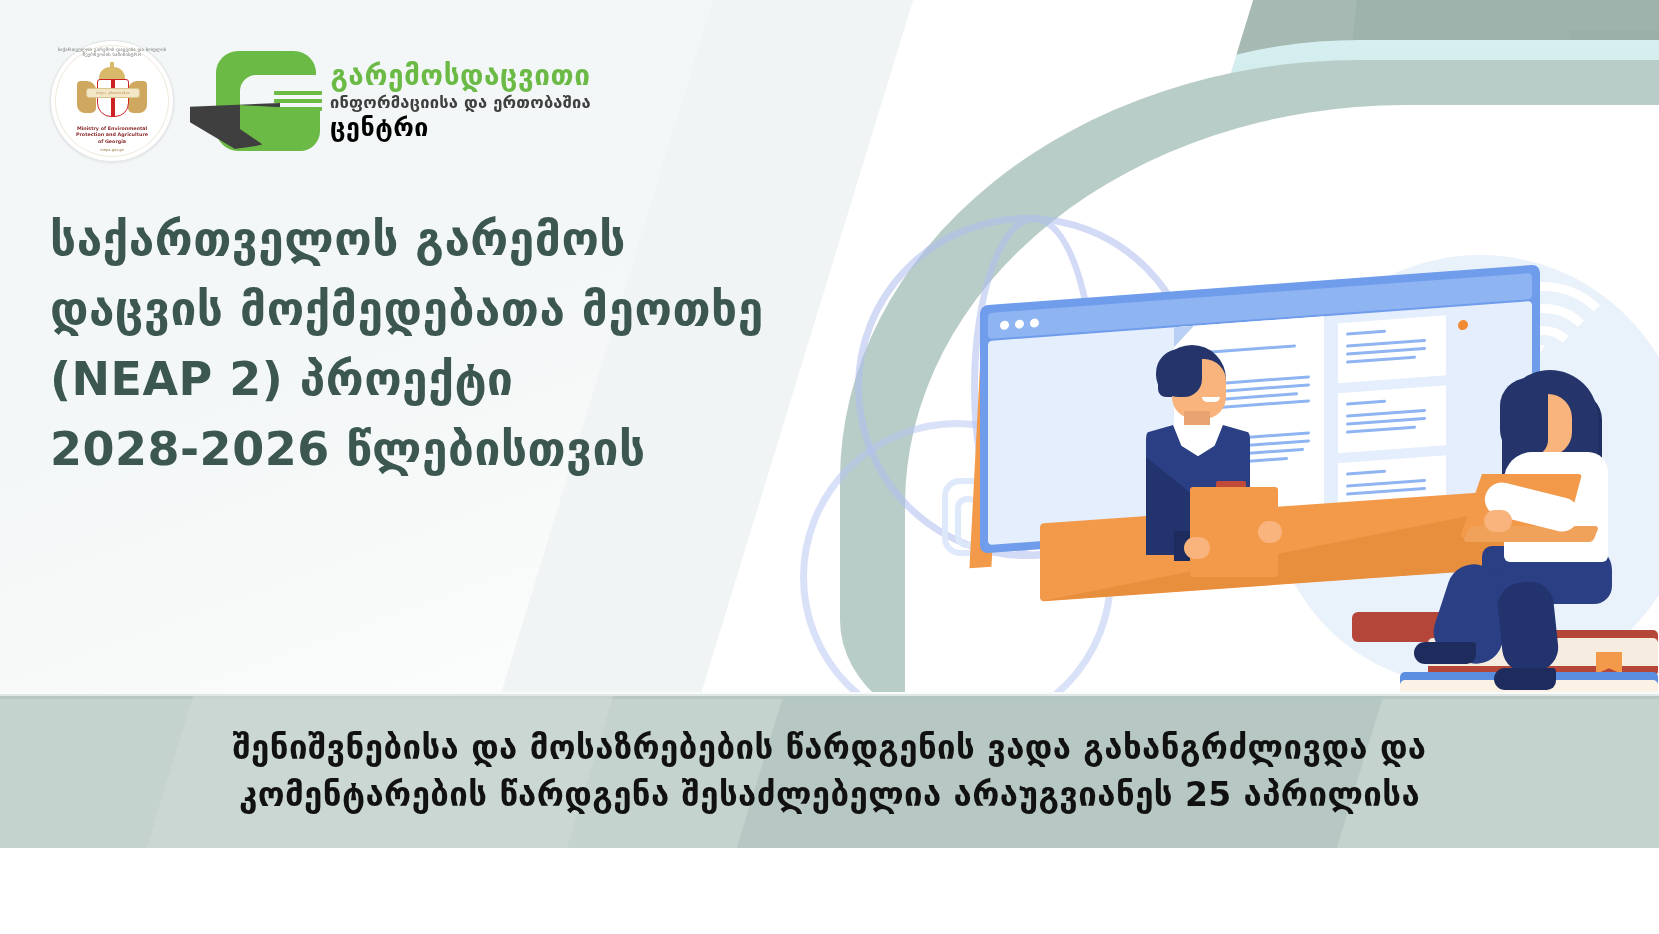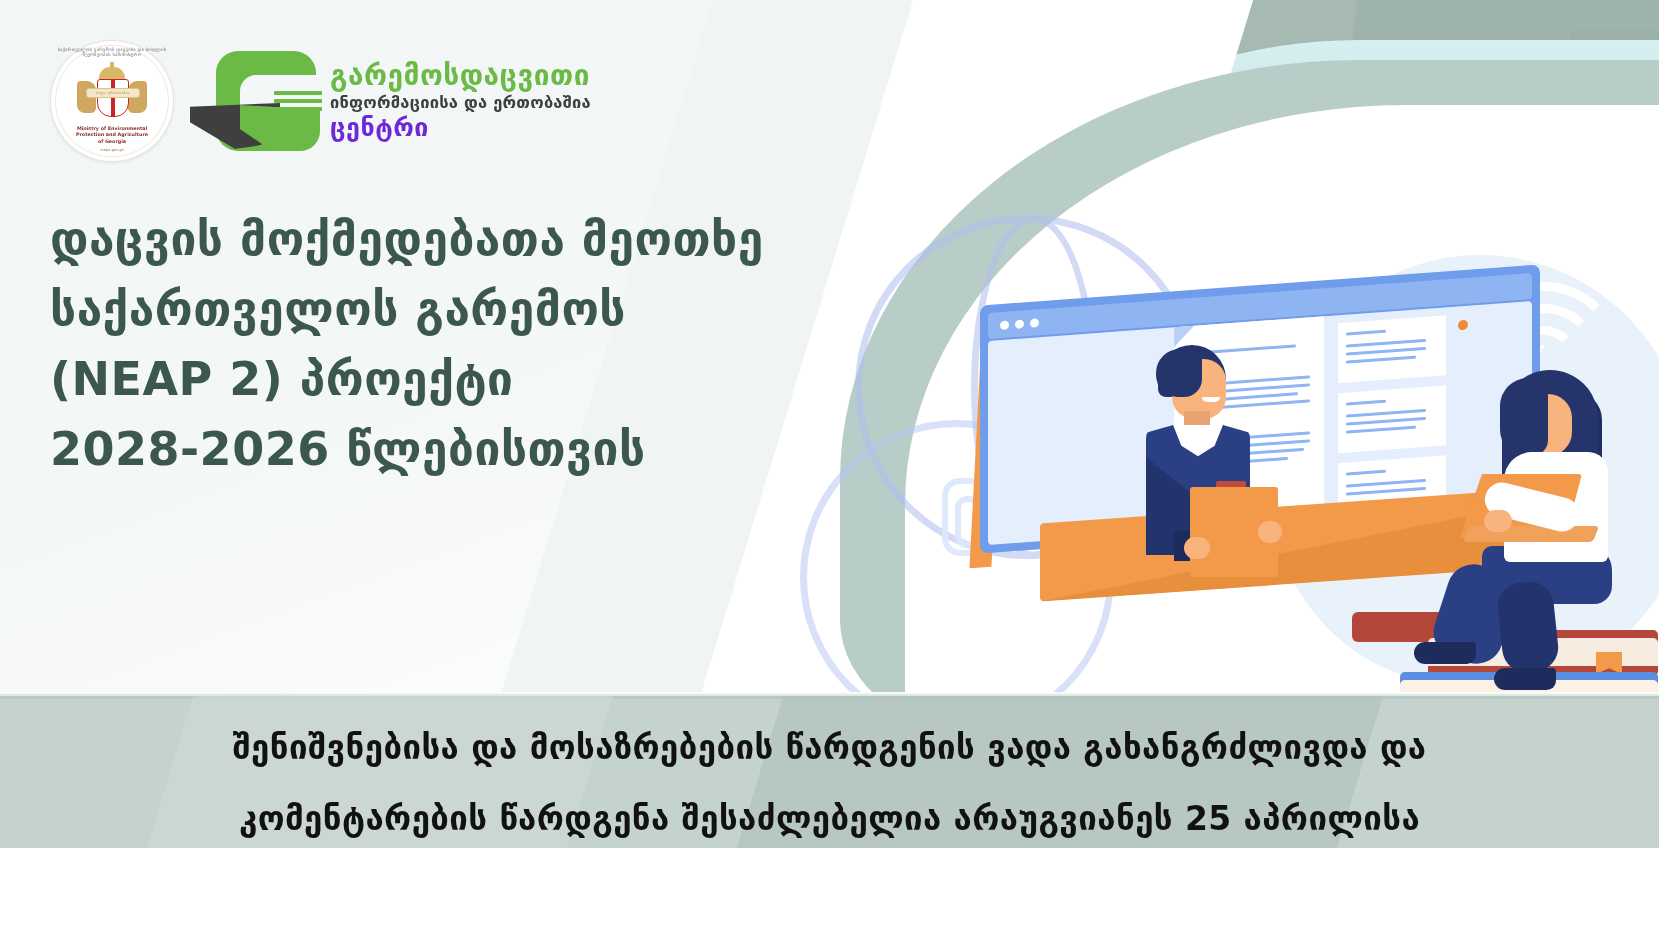--- a/index.html
+++ b/index.html
@@ -259,23 +259,23 @@
   .eiec-mark{position:relative;width:100px;height:100px;}
   .mk-outer{position:absolute;left:0;top:0;width:100px;height:100px;background:#6aba45;border-radius:22px;}
   .mk-inner{position:absolute;left:24px;top:24px;width:76px;height:52px;background:#f4f7f7;border-radius:16px 0 0 0;}
   .mk-lines{position:absolute;right:-6px;top:40px;width:48px;height:26px;}
   .mk-lines i{display:block;height:4px;background:#6aba45;margin-bottom:4px;border-radius:1px;}
   .mk-book-dark{position:absolute;left:-26px;top:52px;width:90px;height:46px;background:#3f3f3f;
     border-radius:0 0 50% 0;clip-path:polygon(0 8%,100% 0,100% 86%,50% 100%,0 42%);}
   .mk-book-green{position:absolute;left:24px;top:54px;width:80px;height:46px;background:#6aba45;
     border-radius:0 0 20px 0;clip-path:polygon(0 0,100% 10%,100% 100%,40% 100%,0 52%);}
   .eiec-text{line-height:1;}
-  .eiec-t1{font-size:28px;font-weight:700;color:#6aba45;letter-spacing:.5px;}
+  .eiec-t1{font-size:28px;font-weight:700;color:#6aba45;letter-spacing:.5px;text-align:center;}
   .eiec-t2{font-size:16.5px;font-weight:700;color:#3f3f3f;margin-top:5px;letter-spacing:.2px;}
-  .eiec-t3{font-size:25px;font-weight:700;color:#6d28d9;margin-top:4px;letter-spacing:.5px;}
+  .eiec-t3{font-size:25px;font-weight:700;color:#000000;margin-top:4px;letter-spacing:.5px;}
 
   
   .title{
     position:absolute;left:50px;top:205px;width:720px;z-index:30;
     color:#3b5750;font-weight:700;font-size:46px;line-height:1.52;
     letter-spacing:.5px;
   }
   .title .line{white-space:nowrap;}
 
   
@@ -294,21 +294,21 @@
     position:absolute;left:760px;top:0;width:600px;height:152px;background:#b2c4c0;opacity:.75;
     transform:skewX(-17deg);
   }
   .banner-tint2{
     position:absolute;left:170px;top:0;width:420px;height:152px;background:#cfdbd6;opacity:.6;
     transform:skewX(-17deg);
   }
   .banner-line{
     position:relative;z-index:2;
     color:#111111;font-weight:700;font-size:33px;line-height:1.42;letter-spacing:.4px;
-    white-space:nowrap;text-align:center;margin-top:24px;
+    white-space:nowrap;text-align:center;
   }
   .footer-strip{position:absolute;left:0;top:844px;width:1659px;height:90px;background:#ffffff;}
 </style>
 </head>
 <body>
 
 <div class="poster">
 
   <div class="bg-left-wash"></div>
   <div class="bg-sage-big"></div>
@@ -511,22 +511,22 @@
       <div class="eiec-text">
         <div class="eiec-t1">გარემოსდაცვითი</div>
         <div class="eiec-t2">ინფორმაციისა და ერთობაშია</div>
         <div class="eiec-t3">ცენტრი</div>
       </div>
     </div>
 
   </div>
 
   <div class="title">
+    <div class="line">საქართველოს გარემოს</div>
     <div class="line">დაცვის მოქმედებათა მეოთხე</div>
-    <div class="line">საქართველოს გარემოს</div>
     <div class="line">(NEAP 2) პროექტი</div>
     <div class="line">2028-2026 წლებისთვის</div>
   </div>
 
   <div class="banner">
     <div class="banner-tint2"></div>
     <div class="banner-tint"></div>
     <div class="banner-line">შენიშვნებისა და მოსაზრებების წარდგენის ვადა გახანგრძლივდა და</div>
     <div class="banner-line">კომენტარების წარდგენა შესაძლებელია არაუგვიანეს 25 აპრილისა</div>
   </div>

